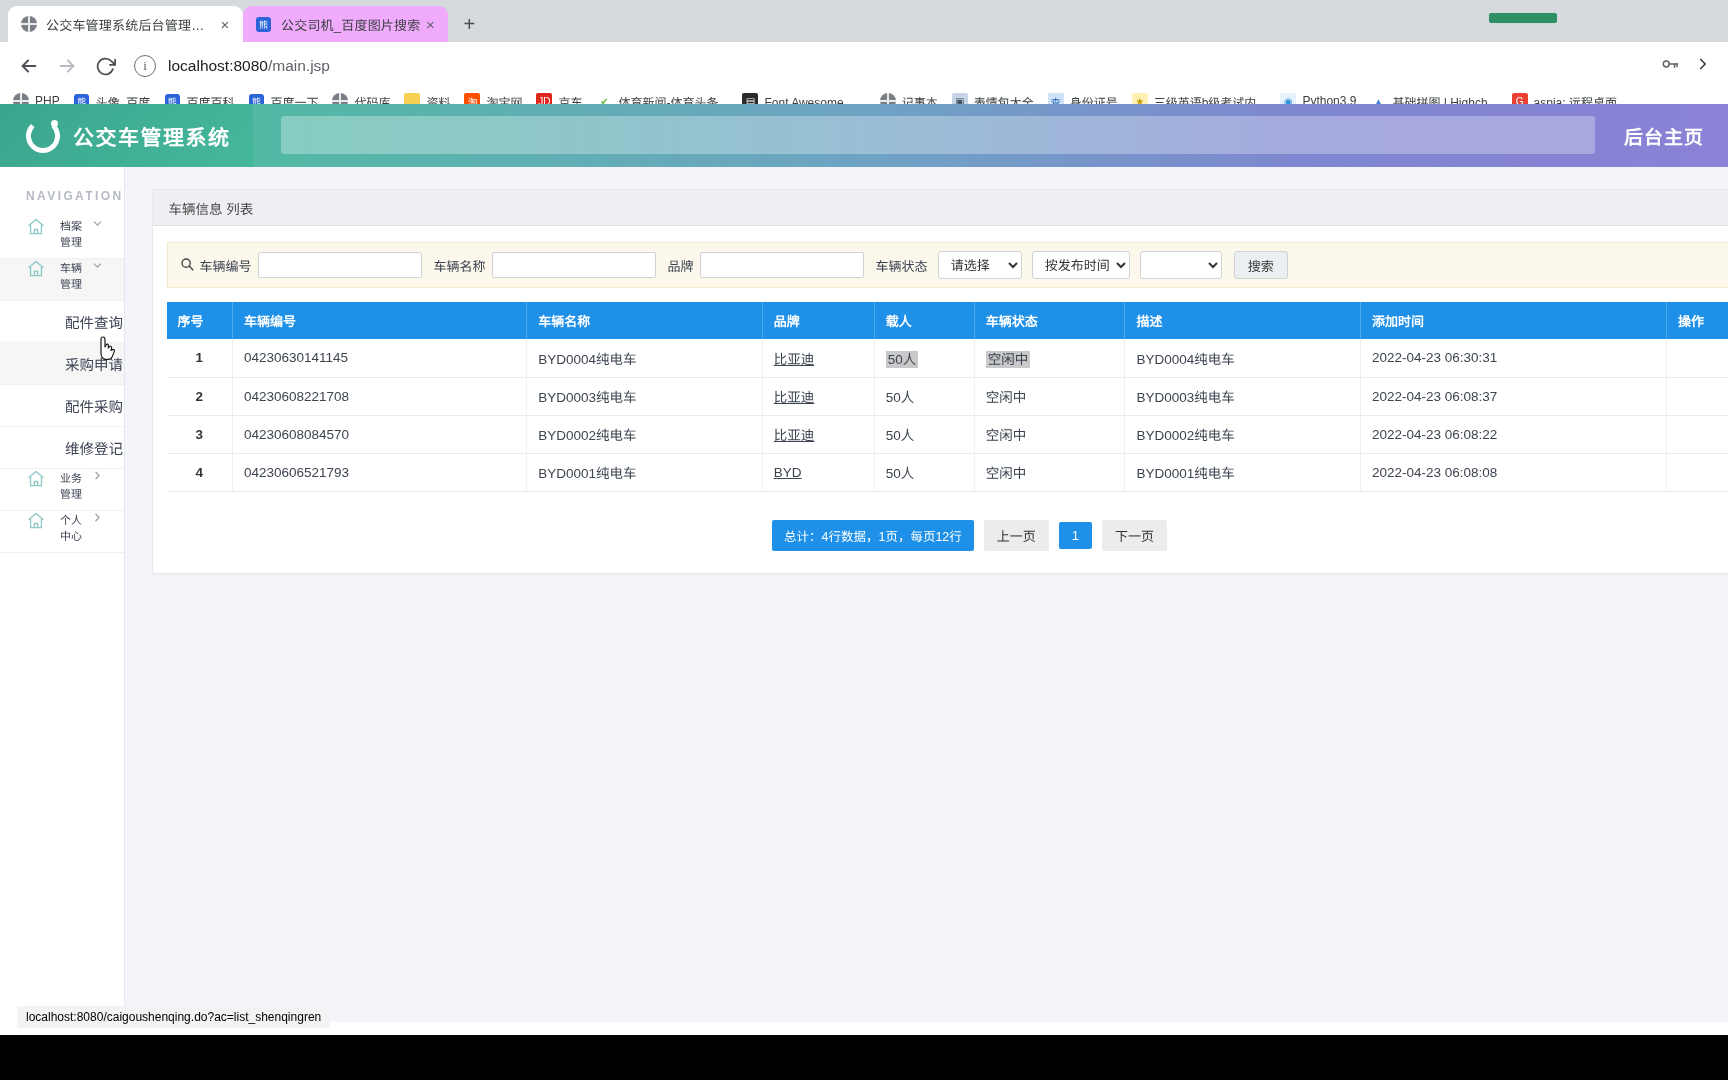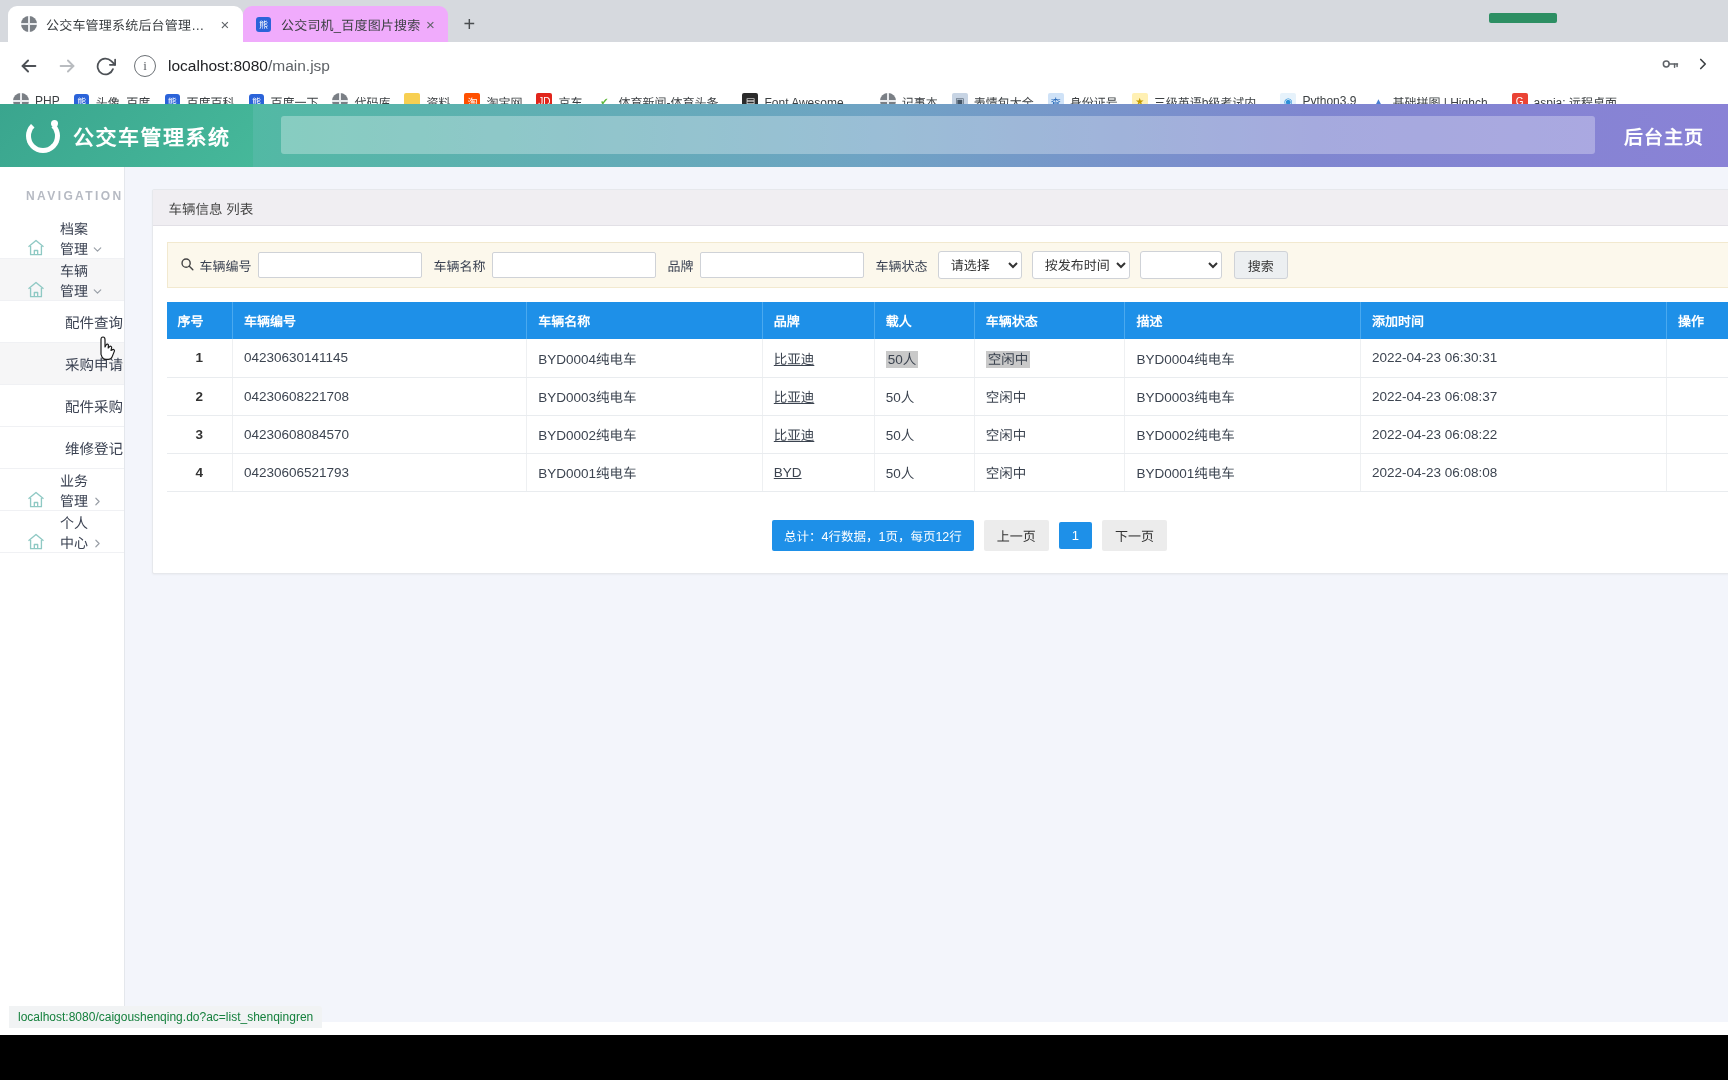--- a/index.html
+++ b/index.html
@@ -67,21 +67,21 @@
   .headbar { flex:1; background:linear-gradient(90deg,#52b9a4 0%,#6fa3c4 42%, #7f86d0 72%, #8a82d6 100%); position:relative; display:flex; align-items:center; }
   .head-search { position:absolute; left:28px; top:12px; width:1314px; height:38px; background:rgba(255,255,255,.30); border-radius:3px; }
   .head-right { position:absolute; right:24px; top:0; bottom:0; display:flex; align-items:center; }
   .head-right-link { color:#fff; font-size:19px; font-weight:bold; letter-spacing:1px; }
 
   .body-row { display:flex; height:855px; }
 
   
   .sidebar { width:253px; background:#ffffff; border-right:1px solid #e4e7ec; }
   .nav-caption { padding:22px 0 14px 26px; font-size:12px; letter-spacing:2.4px; color:#b6bac3; font-weight:bold; }
-  .nav-item { height:42px; display:flex; align-items:flex-end; padding:0 20px 0 26px; font-size:14px; color:#3b4252;
+  .nav-item { height:42px; display:flex; align-items:flex-start; padding:0 20px 0 26px; font-size:11px; color:#3b4252;
               border-bottom:1px solid #f0f1f4; position:relative; }
   .nav-item.hl { background:#f6f6f7; }
   .nav-ico { width:22px; flex:0 0 22px; margin-right:12px; display:flex; align-items:center; }
   .nav-lbl { flex:1; }
   .nav-chev { color:#9aa0a8; font-size:12px; line-height:1; }
   .nav-sub { height:42px; display:flex; align-items:center; padding-left:65px; font-size:14.5px; color:#3b4252;
              border-bottom:1px solid #f0f1f4; }
   .nav-sub.hl { background:#f6f6f7; }
 
   
@@ -113,22 +113,22 @@
 
   .pager { display:flex; justify-content:center; align-items:center; gap:10px; margin-top:28px; }
   .pg-total { background:#1e90e8; color:#fff; font-size:12.5px; padding:6px 12px; border-radius:2px; }
   .pg-btn { background:#ececec; color:#333; font-size:13px; padding:6px 13px; border-radius:2px; }
   .pg-cur { background:#1e90e8; color:#fff; font-size:13px; padding:6px 13px; border-radius:2px; }
 
   
   .cursor { position:absolute; left:98px; top:336px; width:22px; height:26px; pointer-events:none; }
 
   
-  .statusbar { position:absolute; left:9px; top:1006px; height:22px; background:#f1f3f4; border-top-right-radius:3px;
-               padding:0 9px; display:flex; align-items:center; font-size:12px; color:#15803d; white-space:nowrap; }
+  .statusbar { position:absolute; left:17px; top:1006px; height:22px; background:#f1f3f4; border-top-right-radius:3px;
+               padding:0 9px; display:flex; align-items:center; font-size:12px; color:#000000; white-space:nowrap; }
 </style>
 </head>
 <body>
 
 <div id="root">
   <div class="browser">
 
     <div class="tabstrip">
       <div class="win-strip">
         <div class="win-green"></div>

